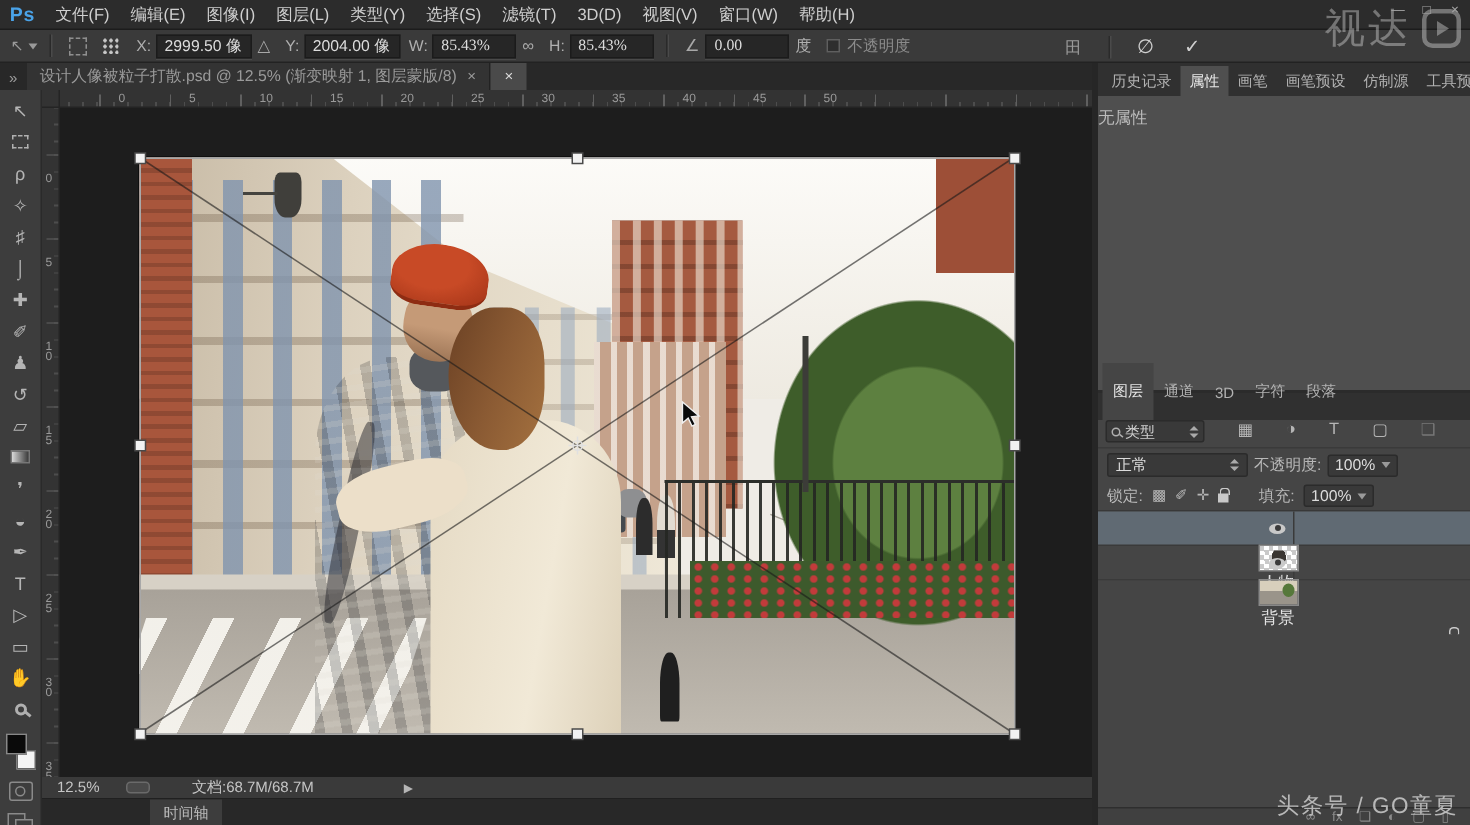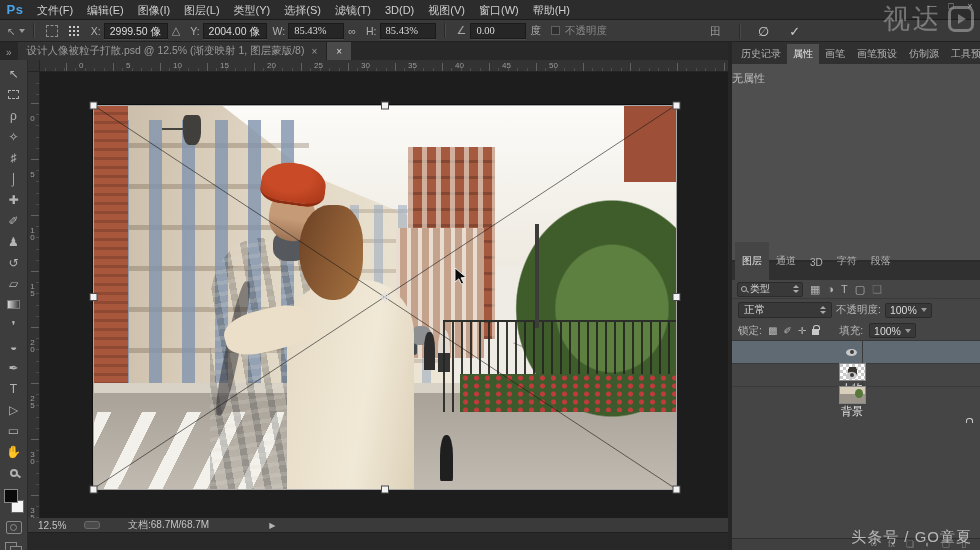--- a/index.html
+++ b/index.html
@@ -172,21 +172,21 @@
 
   
   .dock { position:absolute; left:728px; top:42px; width:252px; height:508px; background:#454545; border-left:4px solid #262626; }
   .dock-tabs { height:22px; background:#303030; display:flex; align-items:flex-end; padding-left:3px; font-size:10px; white-space:nowrap; }
   .dock-tab { padding:3px 6px; color:#b2b2b2; }
   .dock-tab.active { background:#4f4f4f; color:#e6e6e6; }
   .props-body { height:198px; background:#4f4f4f; border-bottom:2px solid #2b2b2b; padding:7px 0; font-size:11px; color:#bdbdbd; }
   .layers-tabs { height:18px; background:#303030; display:flex; align-items:flex-end; padding-left:3px; font-size:10px; }
   .layers-tabs .dock-tab { padding:12px 7px; }
   .layers-tabs .dock-tab.active { background:#454545; }
-  .filter-row { height:19px; display:flex; align-items:center; padding:0 5px; gap:7px; border-bottom:1px solid #3a3a3a; }
+  .filter-row { height:19px; display:flex; align-items:flex-start; padding:0 5px; gap:22px; border-bottom:1px solid #3a3a3a; }
   .filter-select { width:66px; height:15px; background:#393939; border:1px solid #2b2b2b; border-radius:2px;
     display:flex; align-items:center; gap:3px; padding:0 3px; font-size:10px; color:#cfcfcf; }
   .mini-mag { width:6px; height:6px; border:1px solid #b0b0b0; border-radius:50%; position:relative; flex:0 0 auto; }
   .mini-mag:after { content:""; position:absolute; width:3px; height:1px; background:#b0b0b0; right:-3px; bottom:-1px; transform:rotate(40deg); }
   .spin { display:flex; flex-direction:column; gap:2px; margin-left:auto; }
   .spin i { width:0; height:0; border-left:3px solid transparent; border-right:3px solid transparent; }
   .spin i.up { border-bottom:3px solid #aaa; } .spin i.dn { border-top:3px solid #aaa; }
   .filter-icon { color:#b5b5b5; font-size:11px; }
   .filter-icon.dim { color:#777; }
   .blend-row { height:22px; display:flex; align-items:center; padding:0 6px; gap:4px; font-size:10.5px; color:#b8b8b8; }
@@ -452,20 +452,23 @@
   </div>
 </div>
 
 <div class="bottombar">
   <div class="statusbar">
     <span class="status-zoom">12.5%</span>
     <span class="status-icon"></span>
     <span class="status-doc">文档:68.7M/68.7M</span>
     <span class="status-arrow">▶</span>
   </div>
+  <div class="timeline-strip">
+    <span class="timeline-tab">时间轴</span>
+  </div>
 </div>
 
 <div class="dock">
   <div class="dock-tabs">
     <span class="dock-tab">历史记录</span>
     <span class="dock-tab active">属性</span>
     <span class="dock-tab">画笔</span>
     <span class="dock-tab">画笔预设</span>
     <span class="dock-tab">仿制源</span>
     <span class="dock-tab">工具预设</span>

